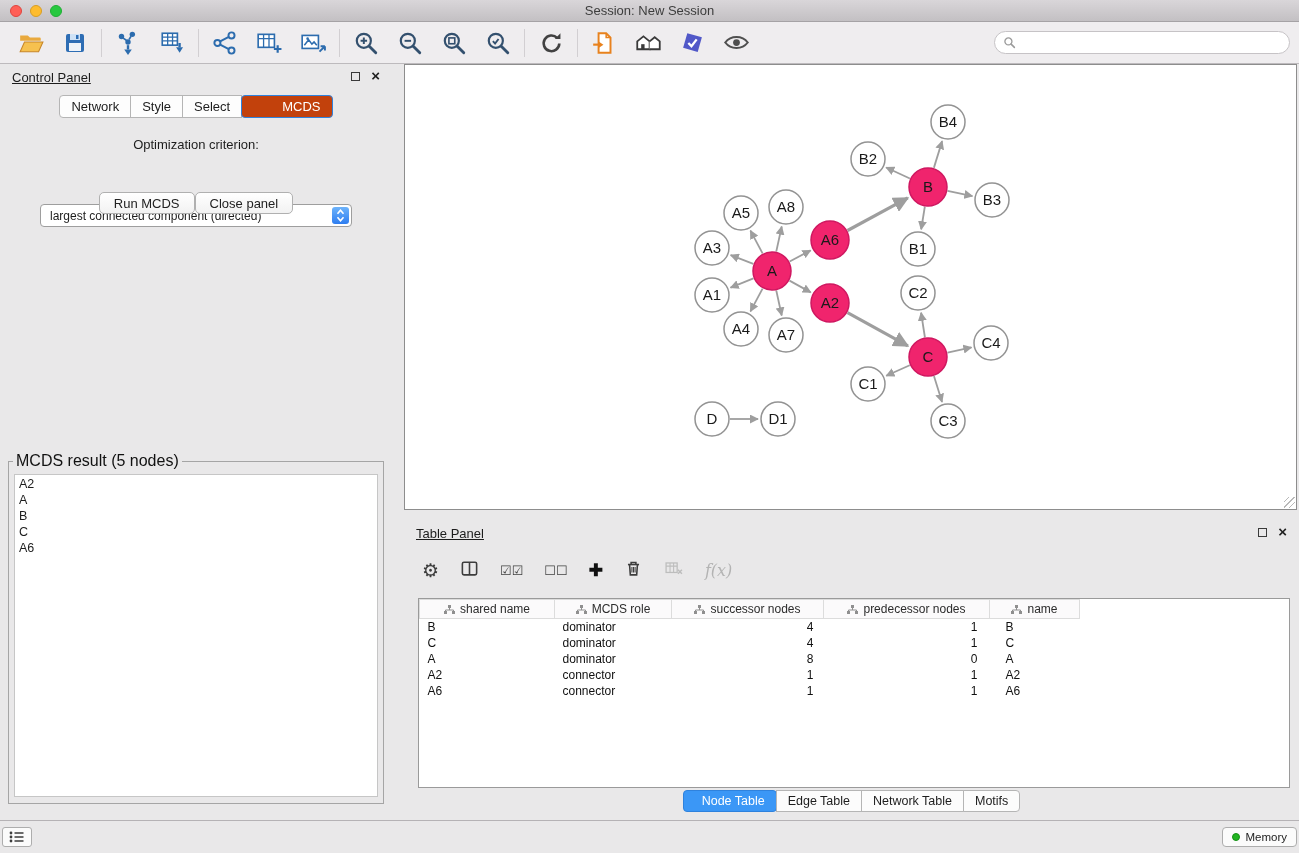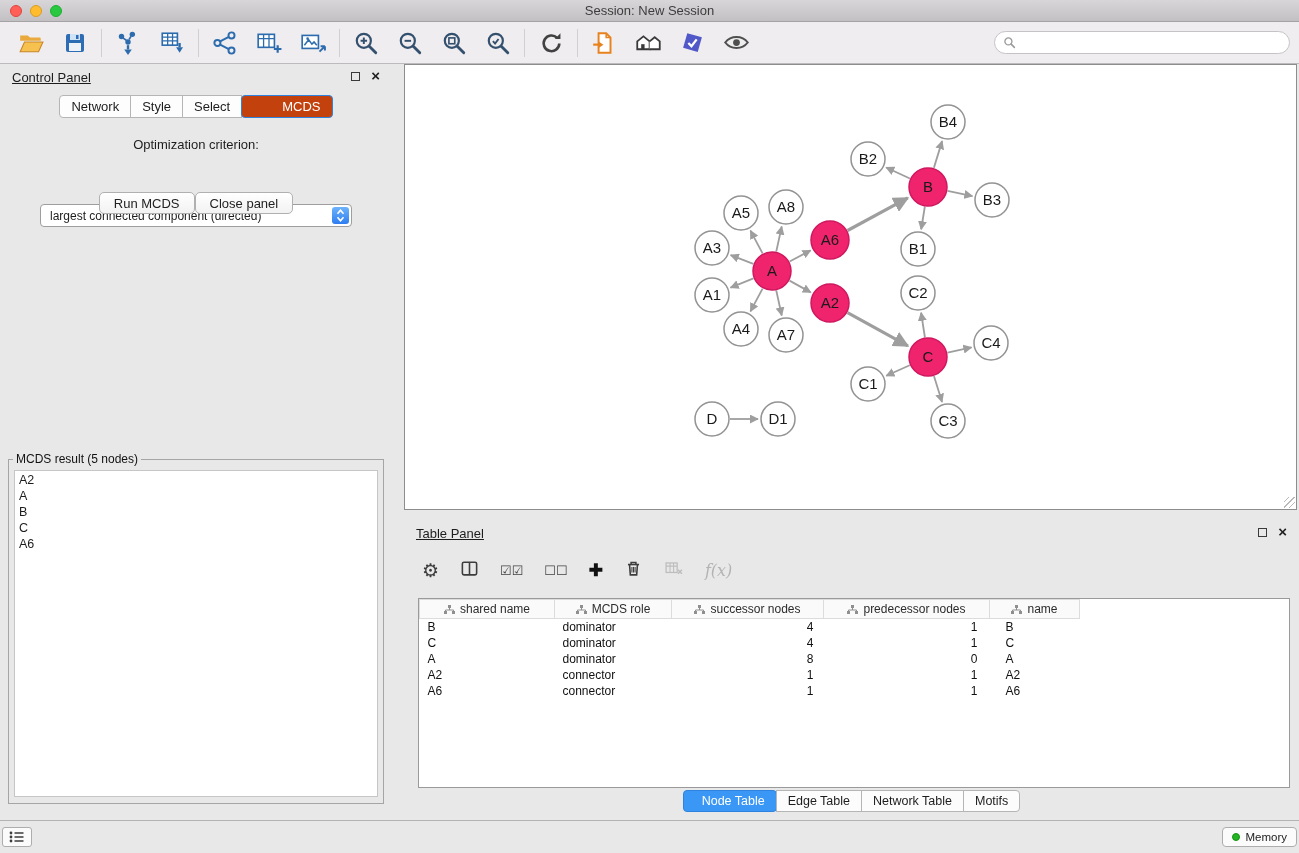--- a/index.html
+++ b/index.html
@@ -47,21 +47,21 @@
     background:#fff; border:1px solid #9e9e9e; border-radius:4px; display:flex; align-items:center;
     padding-left:9px; font-size:12px;margin-top:47px; }
   .dropdown-value { flex:1; white-space:nowrap; overflow:hidden; }
   .stepper { position:absolute; right:2px; top:2px; bottom:2px; width:17px; border-radius:3px;
     background:linear-gradient(#6db3fb,#2e7df0); display:flex; align-items:center; justify-content:center; }
   .cp-buttons { position:absolute; top:128px; width:100%; display:flex; justify-content:center; }
   .mac-btn { height:22px; border-radius:5px; border:1px solid #b0b0b0; background:linear-gradient(#ffffff,#f2f2f2);
     padding:0 14px; font-size:13px; color:#222; font-family:"Liberation Sans",sans-serif; }
   .result-fieldset { position:absolute; left:8px; right:8px; top:388px; bottom:16px;
     border:1px solid #a5a5a5; }
-  .result-fieldset legend { font-size:12px; padding:0 3px; margin-left:4px; color:#111; }
+  .result-fieldset legend { font-size:16px; padding:0 3px; margin-left:4px; color:#111; }
   .result-list { position:absolute; left:5px; right:5px; top:4px; bottom:6px; background:#fff;
     border:1px solid #c6c6c6; font-size:12.5px; line-height:16px; padding:1px 4px; overflow:hidden; }
 
   
   .net-window { position:absolute; left:404px; top:0; width:893px; height:446px; background:#fff;
     border:1px solid #8d8d8d; }
   .net-titlebar { height:22px; background:linear-gradient(#dbd8db,#c8c5c8); border-bottom:1px solid #a5a2a5;
     position:relative; }
   .net-titlebar .traffic { left:12px; }
   .net-title { text-align:center; line-height:21px; font-size:13px; color:#333; }

